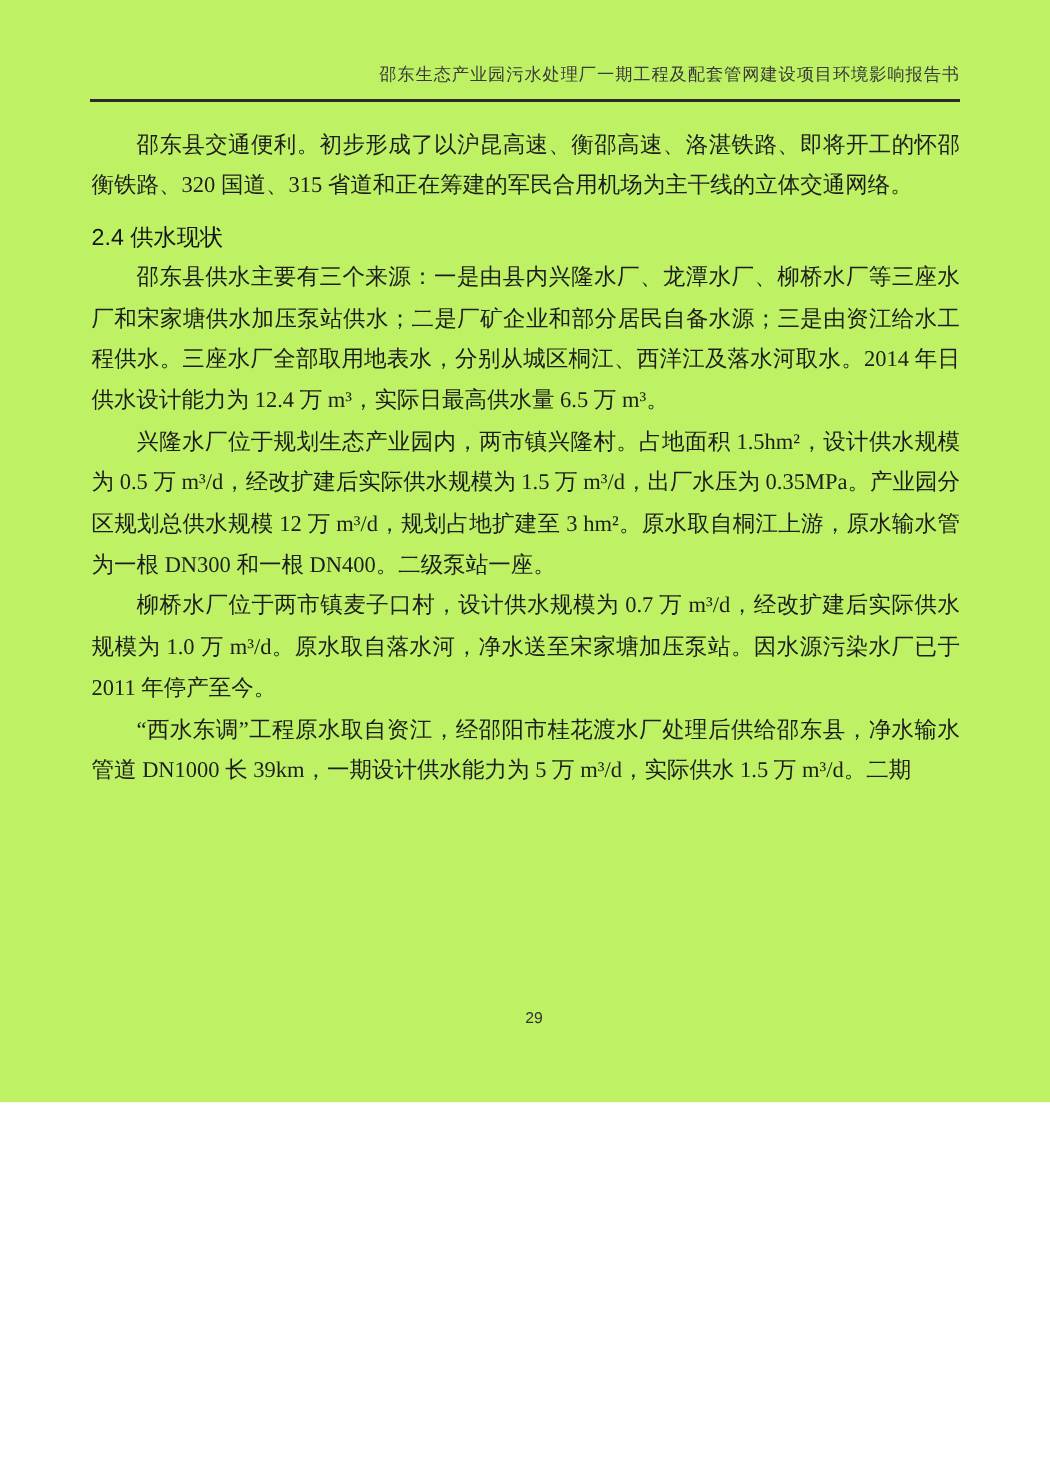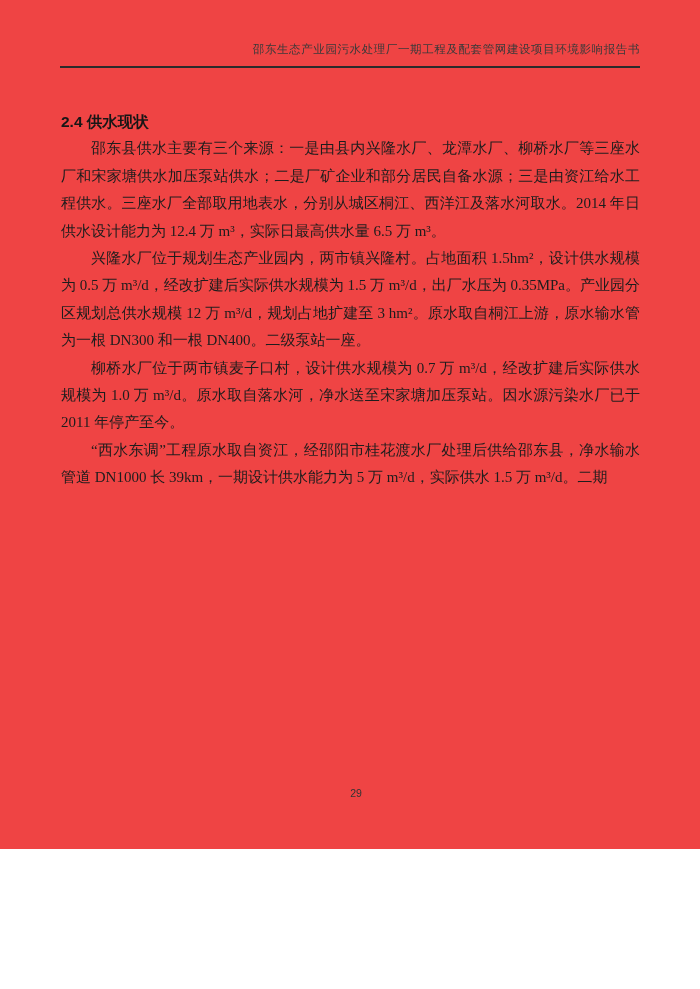--- a/index.html
+++ b/index.html
@@ -3,22 +3,22 @@
 <meta charset="utf-8">
 <style>
   html, body {
     margin: 0;
     padding: 0;
     background: #ffffff;
   }
   .page {
     position: relative;
     width: 700px;
-    height: 849px;
-    background: #ef4444;
+    height: 735px;
+    background: #bef264;
     overflow: hidden;
     box-sizing: border-box;
     font-family: "Liberation Serif", "DejaVu Serif", serif;
     color: #1d1d1d;
   }
   .doc-header {
     position: absolute;
     top: 42px;
     left: 60px;
     right: 60px;
@@ -51,23 +51,23 @@
     text-indent: 0;
   }
   h3.sec3 {
     margin: 0;
     font-size: 15px;
     font-weight: normal;
     line-height: 27.4px;
     white-space: pre-wrap;
   }
   h2.sec2 {
-    margin: 24px 0 0 0;
+    margin: 6px 0 0 0;
     font-size: 15.5px;
-    font-weight: bold;
+    font-weight: normal;
     line-height: 27.4px;
     font-family: "Liberation Sans", "DejaVu Sans", sans-serif;
     color: #161616;
   }
   .page-number {
     position: absolute;
     bottom: 50px;
     left: 0;
     right: 0;
     text-align: center;
@@ -82,20 +82,21 @@
 
 <div class="page">
 
   <div class="doc-header">邵东生态产业园污水处理厂一期工程及配套管网建设项目环境影响报告书</div>
 
   <div class="header-rule"></div>
 
   <div class="doc-body">
 
 
+    <p class="para">邵东县交通便利。初步形成了以沪昆高速、衡邵高速、洛湛铁路、即将开工的怀邵衡铁路、320 国道、315 省道和正在筹建的军民合用机场为主干线的立体交通网络。</p>
 
 
 
     <h2 class="sec2">2.4 供水现状</h2>
 
     <p class="para">邵东县供水主要有三个来源：一是由县内兴隆水厂、龙潭水厂、柳桥水厂等三座水厂和宋家塘供水加压泵站供水；二是厂矿企业和部分居民自备水源；三是由资江给水工程供水。三座水厂全部取用地表水，分别从城区桐江、西洋江及落水河取水。2014 年日供水设计能力为 12.4 万 m³，实际日最高供水量 6.5 万 m³。</p>
 
     <p class="para">兴隆水厂位于规划生态产业园内，两市镇兴隆村。占地面积 1.5hm²，设计供水规模为 0.5 万 m³/d，经改扩建后实际供水规模为 1.5 万 m³/d，出厂水压为 0.35MPa。产业园分区规划总供水规模 12 万 m³/d，规划占地扩建至 3 hm²。原水取自桐江上游，原水输水管为一根 DN300 和一根 DN400。二级泵站一座。</p>
 
 

